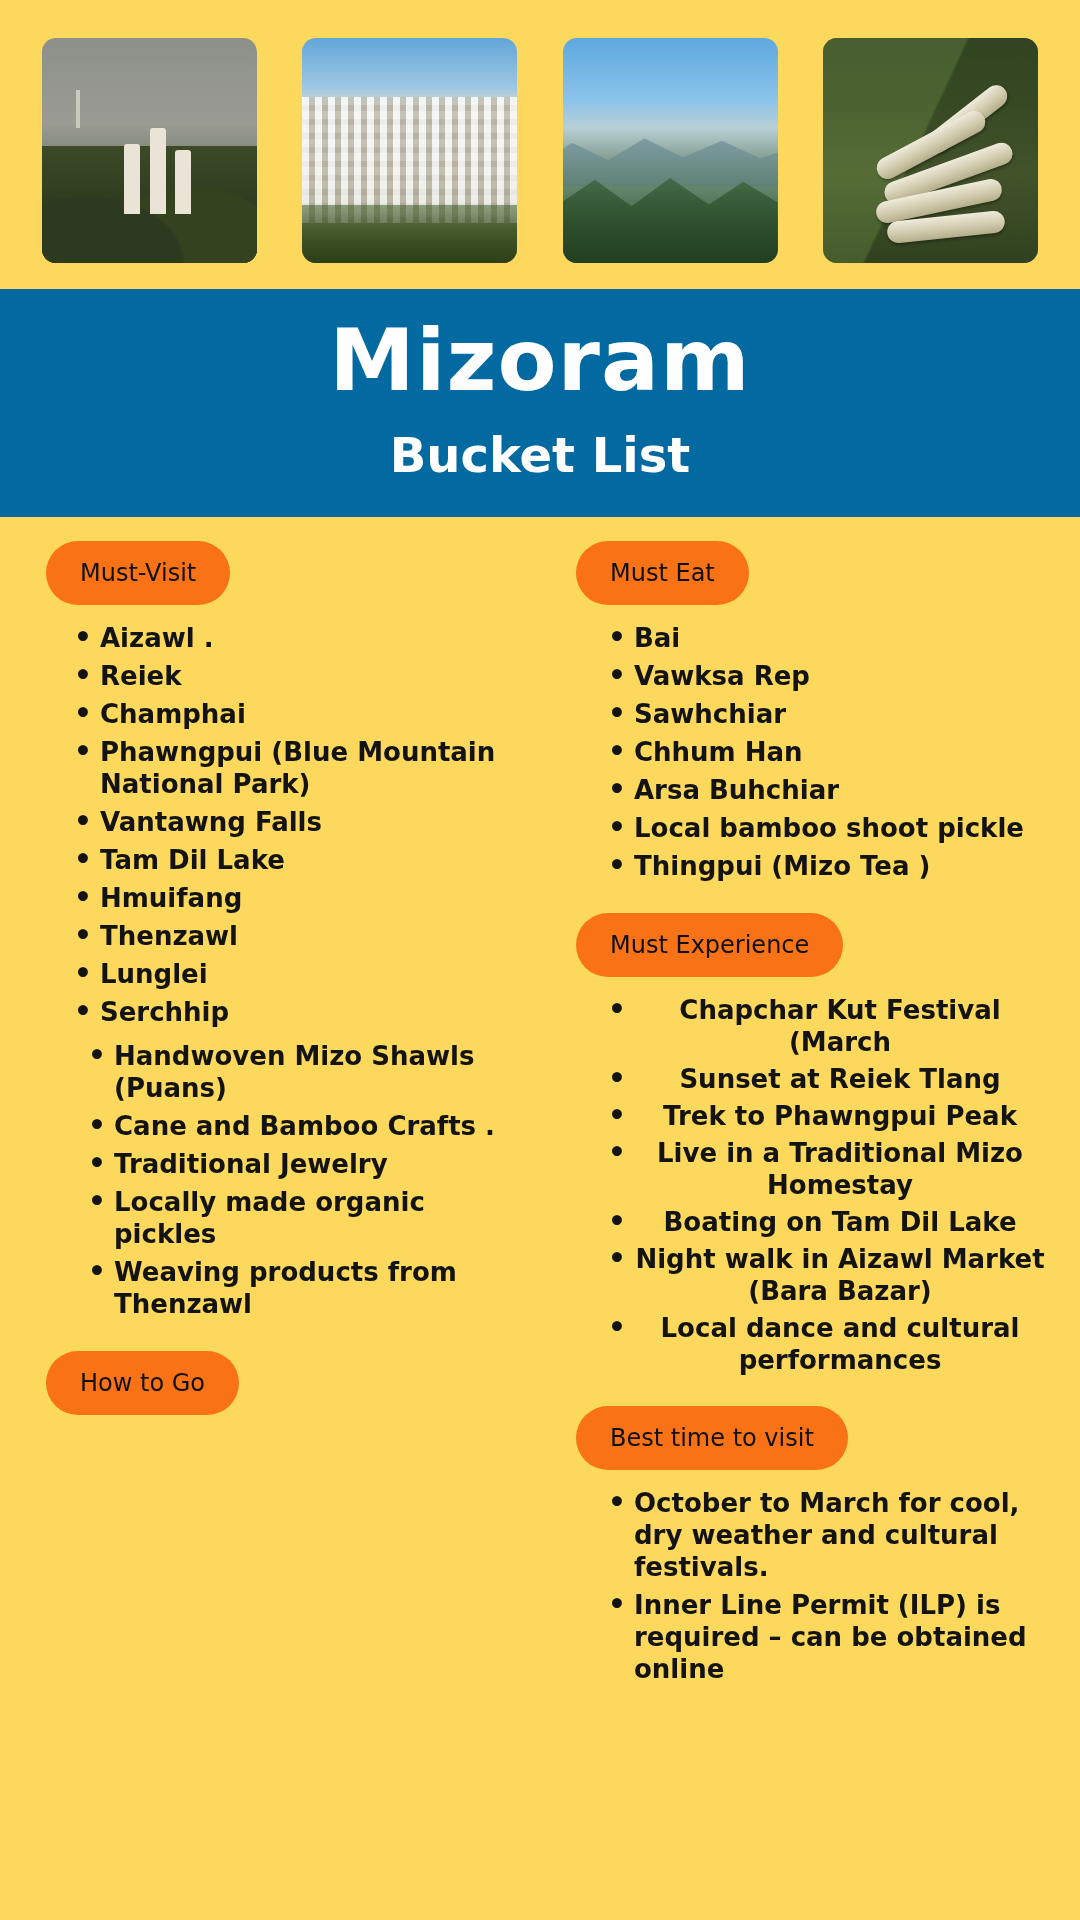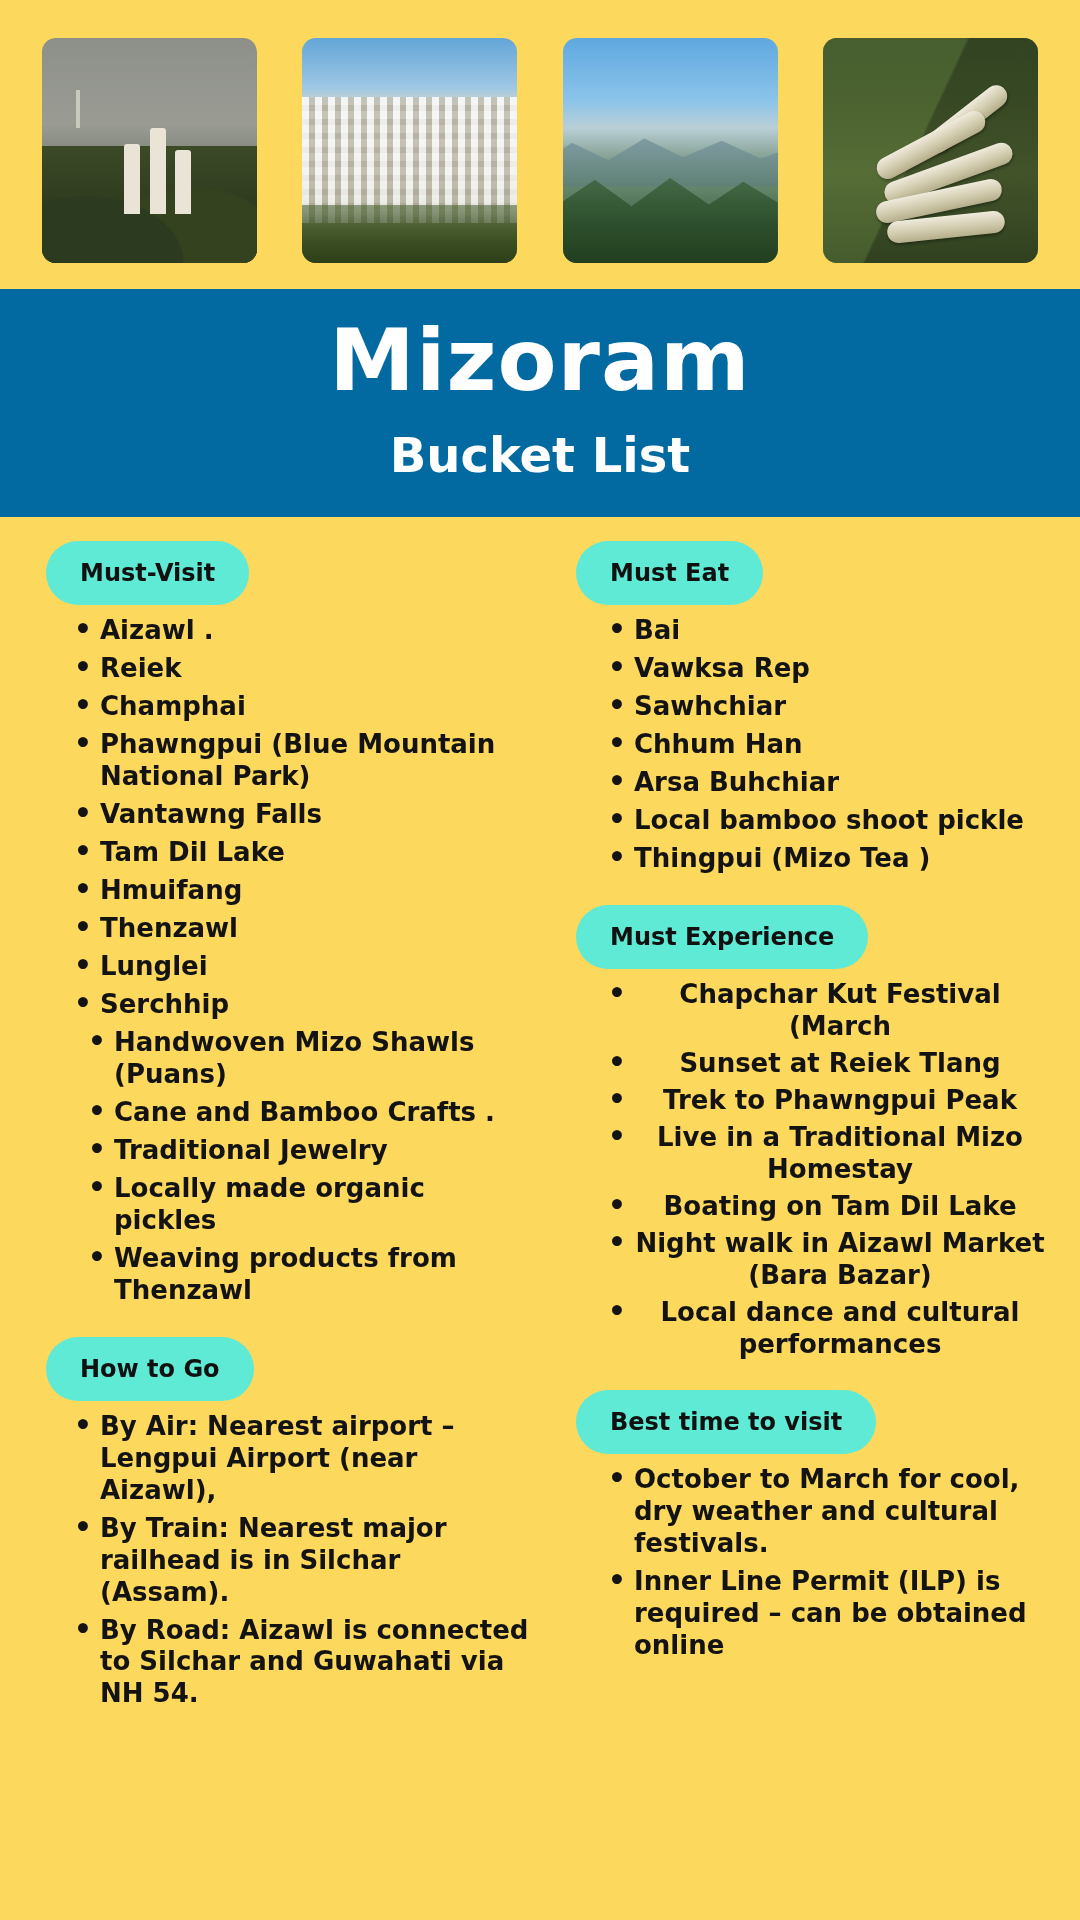--- a/index.html
+++ b/index.html
@@ -156,32 +156,32 @@
   }
   .col {
     width: 50%;
     box-sizing: border-box;
   }
   .col-left  { padding-right: 8px; }
   .col-right { padding-left: 14px; }
 
   .pill {
     display: inline-block;
-    background: #5eead4;
+    background: #f97316;
     color: #111111;
     font-size: 24px;
-    font-weight: 700;
+    font-weight: 400;
     padding: 18px 34px;
     border-radius: 34px;
     margin: 24px 0 6px 12px;
   }
   .pill.right-pill { margin-left: 22px; }
 
   ul.list {
-    margin: 4px 0 0 0;
+    margin: 12px 0 0 0;
     padding-left: 66px;
     list-style: none;
   }
   ul.list li {
     position: relative;
     color: #131313;
     font-size: 26px;
     font-weight: 700;
     line-height: 1.23;
     margin-bottom: 6px;
@@ -243,25 +243,20 @@
 
     <ul class="list indent-more">
       <li>Handwoven Mizo Shawls (Puans)</li>
       <li>Cane and Bamboo Crafts .</li>
       <li>Traditional Jewelry</li>
       <li>Locally made organic pickles</li>
       <li>Weaving products from Thenzawl</li>
     </ul>
 
     <div class="pill">How to Go</div>
-    <ul class="list">
-      <li>By Air: Nearest airport – Lengpui Airport (near Aizawl),</li>
-      <li>By Train: Nearest major railhead is in Silchar (Assam).</li>
-      <li>By Road: Aizawl is connected to Silchar and Guwahati via NH 54.</li>
-    </ul>
 
   </div>
 
   <div class="col col-right">
 
     <div class="pill right-pill">Must Eat</div>
     <ul class="list indent-more">
       <li>Bai</li>
       <li>Vawksa Rep</li>
       <li>Sawhchiar</li>

